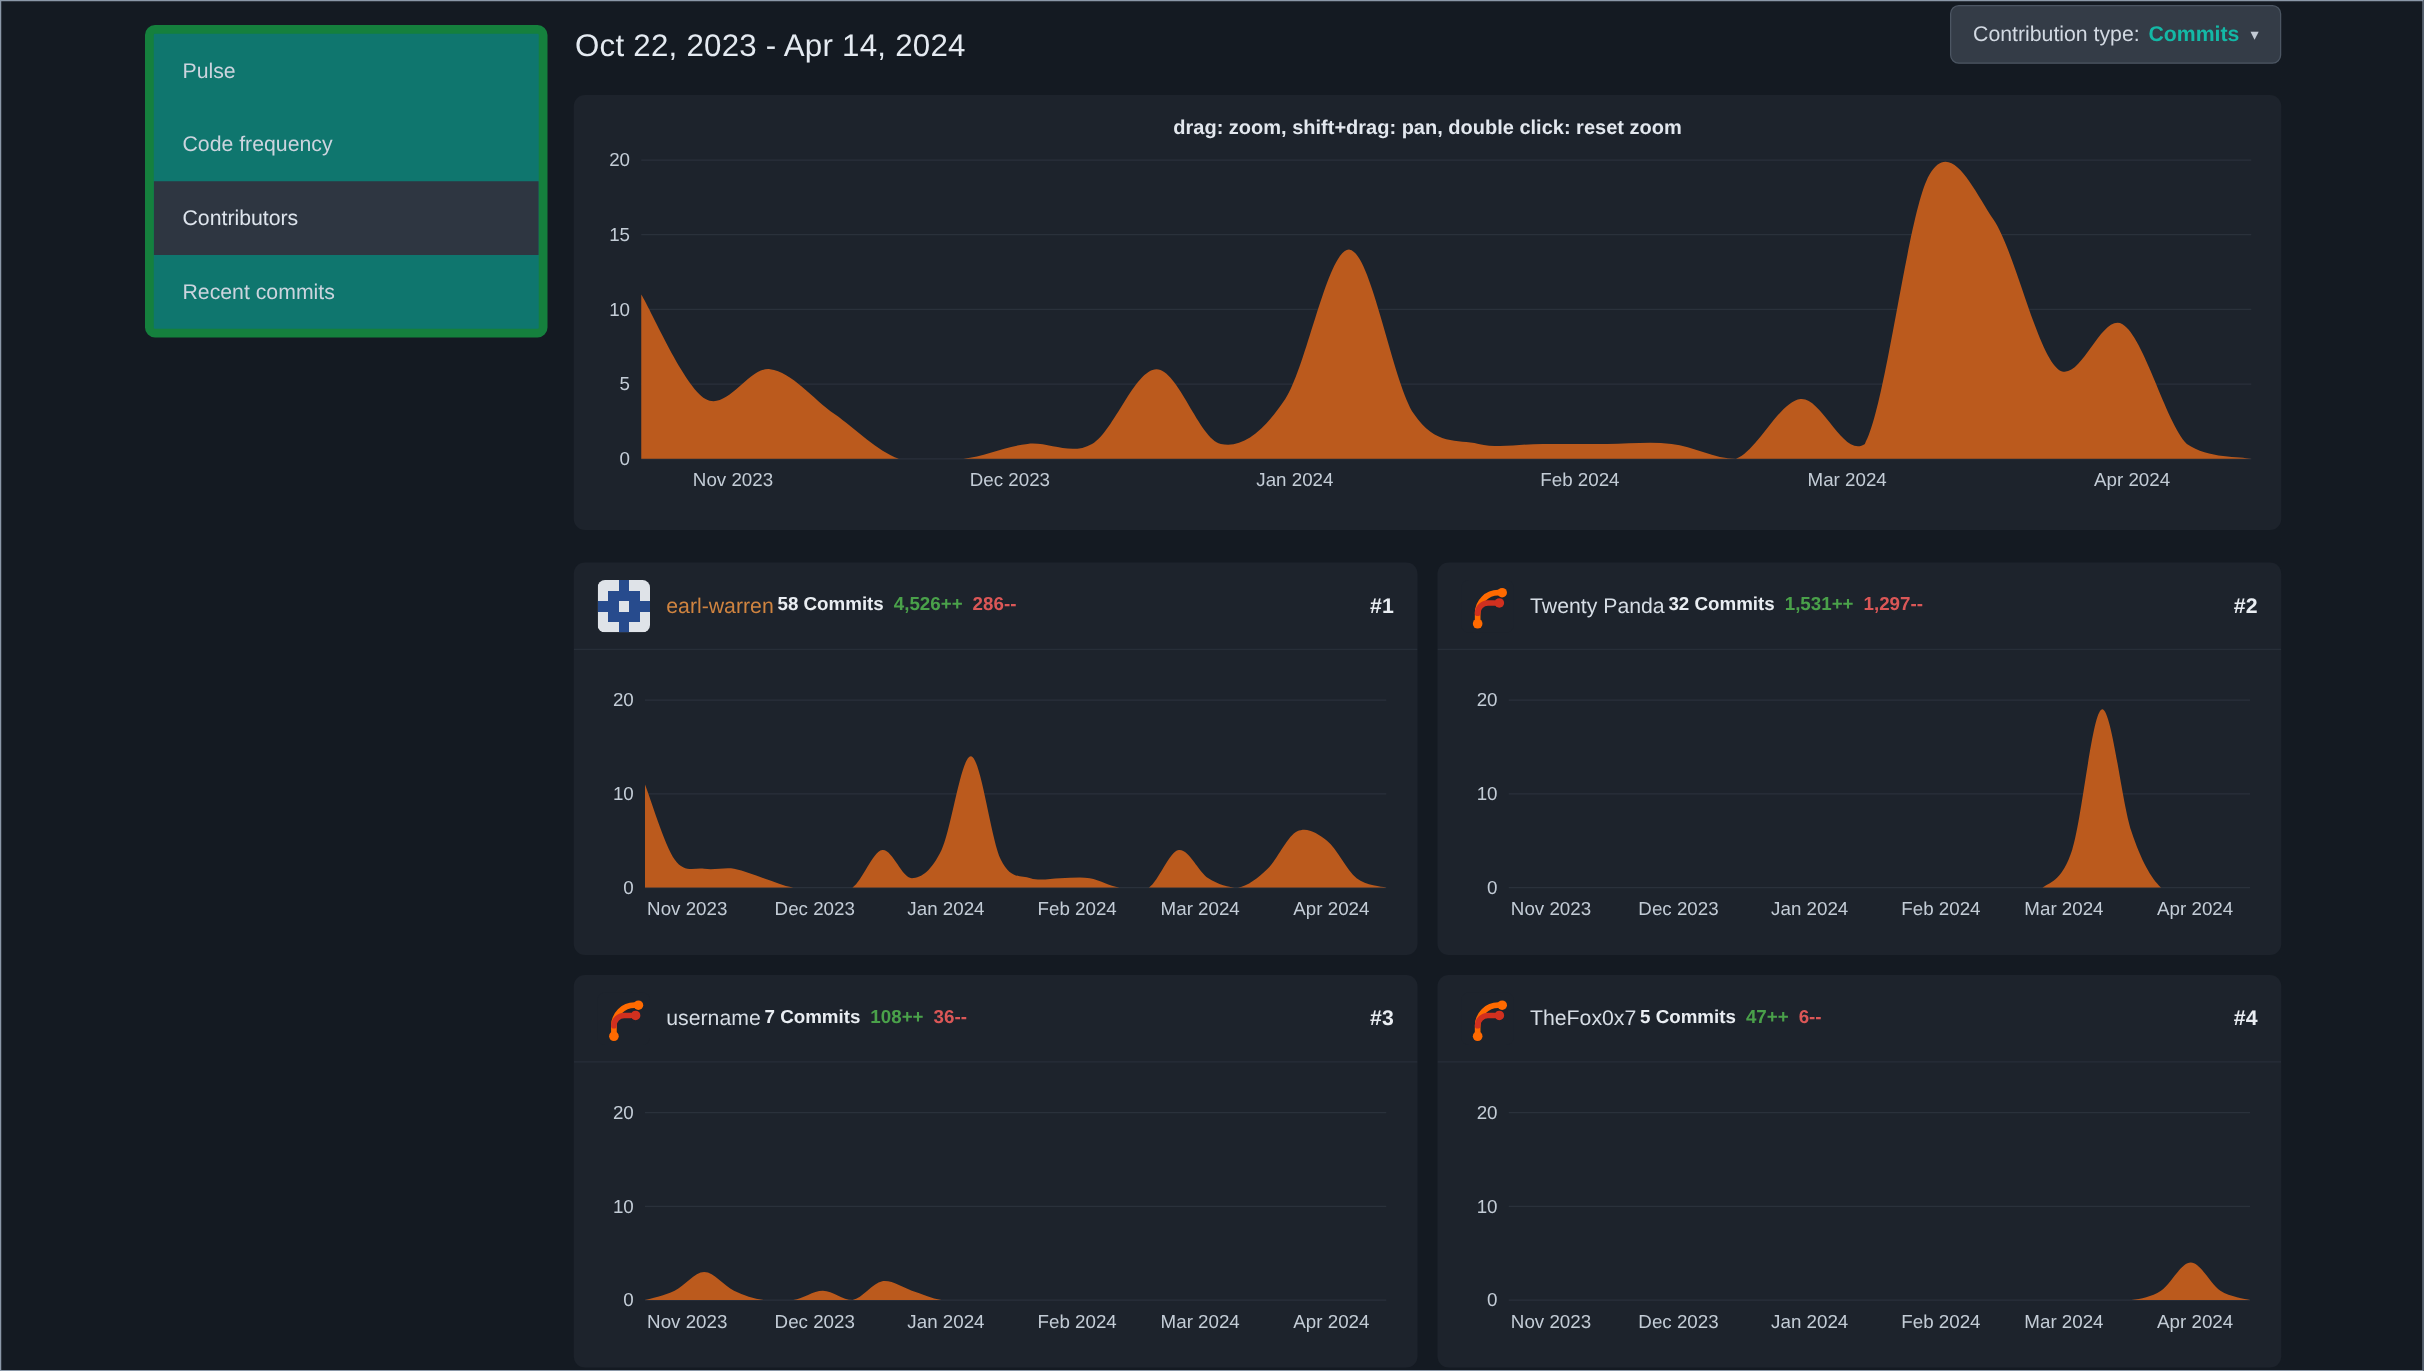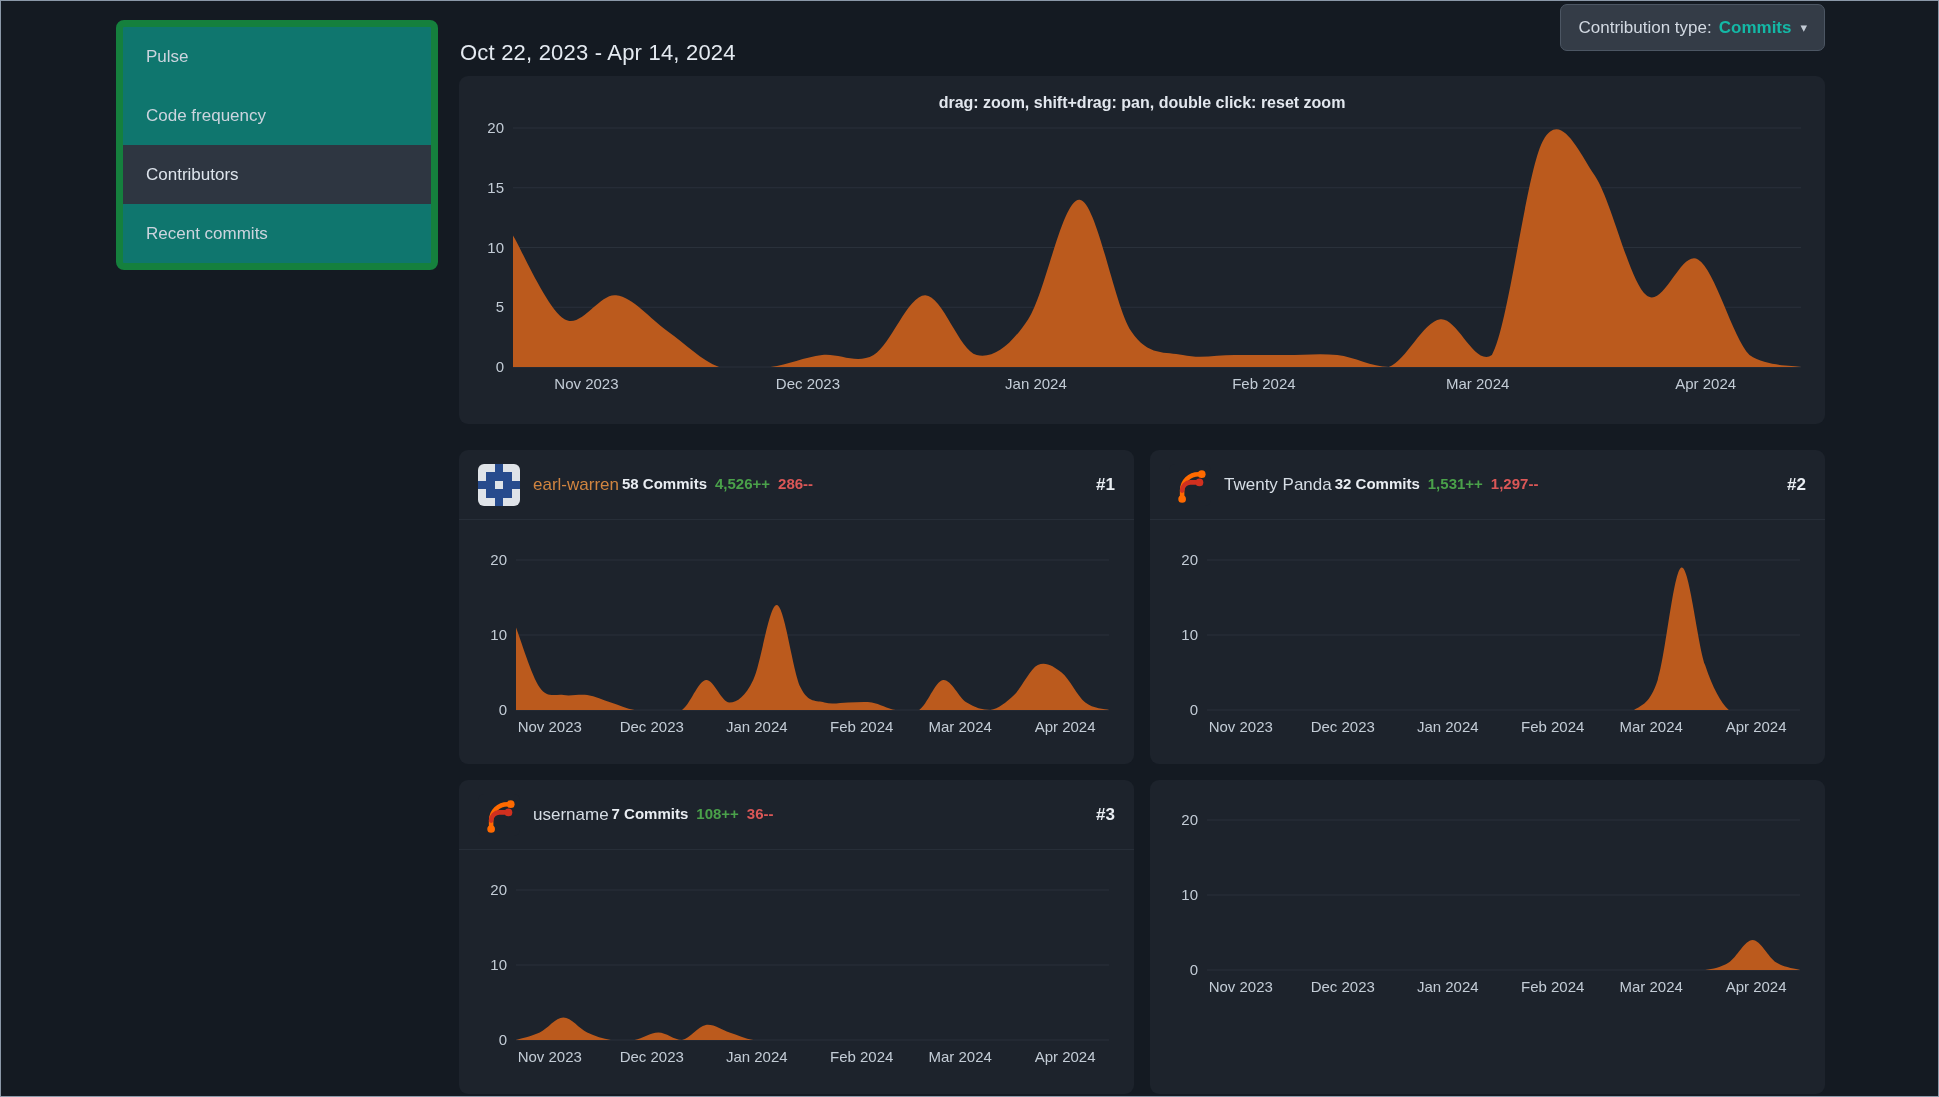--- a/index.html
+++ b/index.html
@@ -21,21 +21,21 @@
     height:59px;line-height:59px;padding-left:23px;
     font-size:17px;color:#ccd4de;cursor:pointer;
   }
   .menu-item.active{background:#2e3641;color:#dde4ec}
 
   
   .content{position:absolute;left:458px;top:0;width:1366px}
   .content-header{position:relative;height:75px}
   .date-range{
     position:absolute;left:1px;top:22px;
-    font-size:22px;font-weight:400;color:#e4eaf1;letter-spacing:.2px;margin-top:17px;
+    font-size:25px;font-weight:400;color:#e4eaf1;letter-spacing:.2px;
   }
   .dropdown{
     position:absolute;right:0;top:3px;height:47px;
     display:flex;align-items:center;gap:7px;padding:0 17px;
     background:#343c47;border:1px solid #4c5663;border-radius:7px;
     font-family:"Liberation Sans",sans-serif;font-size:17px;color:#d2d9e2;cursor:pointer;
   }
   .dropdown strong{color:#14b8a6}
   .dropdown .caret{font-size:13px;color:#c2cad4;margin-left:2px}
 
@@ -237,20 +237,36 @@
             <text x="192.797" y="212" text-anchor="middle" class="tick">Dec 2023</text>
             <text x="297.75800000000004" y="212" text-anchor="middle" class="tick">Jan 2024</text>
             <text x="402.719" y="212" text-anchor="middle" class="tick">Feb 2024</text>
             <text x="501.157" y="212" text-anchor="middle" class="tick">Mar 2024</text>
             <text x="606.118" y="212" text-anchor="middle" class="tick">Apr 2024</text>
             <path d="M57.0,190.0C61.0,188.8 72.8,186.3 80.7,182.5C88.6,178.8 96.5,167.5 104.4,167.5C112.3,167.5 120.3,178.8 128.2,182.5C136.1,186.3 144.0,188.8 151.9,190.0C159.8,190.0 167.7,190.0 175.6,190.0C183.5,188.8 191.4,182.5 199.3,182.5C207.2,182.5 215.1,190.0 223.0,190.0C230.9,188.8 238.9,176.3 246.8,175.0C254.7,173.8 262.6,180.0 270.5,182.5C278.4,185.0 286.3,188.8 294.2,190.0C302.1,190.0 310.0,190.0 317.9,190.0C325.8,190.0 333.7,190.0 341.6,190.0C349.5,190.0 357.5,190.0 365.4,190.0C373.3,190.0 381.2,190.0 389.1,190.0C397.0,190.0 404.9,190.0 412.8,190.0C420.7,190.0 428.6,190.0 436.5,190.0C444.4,190.0 452.3,190.0 460.2,190.0C468.1,190.0 476.1,190.0 484.0,190.0C491.9,190.0 499.8,190.0 507.7,190.0C515.6,190.0 523.5,190.0 531.4,190.0C539.3,190.0 547.2,190.0 555.1,190.0C563.0,190.0 570.9,190.0 578.8,190.0C586.7,190.0 594.7,190.0 602.6,190.0C610.5,190.0 618.4,190.0 626.3,190.0C634.2,190.0 646.0,190.0 650.0,190.0L650.0,190L57.0,190Z" fill="#bb5a1d"></path>
           </svg>
       </article>
 
       <article class="panel card">
+        <header class="card-head">
+          <span class="avatar">
+            <svg viewBox="0 0 24 24">
+                <use href="#forgejo"></use>
+              </svg>
+          </span>
+          <div class="who">
+            <span class="name">TheFox0x7</span>
+            <div class="stats">
+              <span class="commits">5 Commits</span>
+              <span class="add">47++</span>
+              <span class="del">6--</span>
+            </div>
+          </div>
+          <span class="rank">#4</span>
+        </header>
         <svg class="chart" width="675" height="244">
             <line x1="57" x2="650" y1="190" y2="190" class="grid"></line>
             <text x="48" y="195" text-anchor="end" class="tick">0</text>
             <line x1="57" x2="650" y1="115" y2="115" class="grid"></line>
             <text x="48" y="120" text-anchor="end" class="tick">10</text>
             <line x1="57" x2="650" y1="40" y2="40" class="grid"></line>
             <text x="48" y="45" text-anchor="end" class="tick">20</text>
             <text x="90.801" y="212" text-anchor="middle" class="tick">Nov 2023</text>
             <text x="192.797" y="212" text-anchor="middle" class="tick">Dec 2023</text>
             <text x="297.75800000000004" y="212" text-anchor="middle" class="tick">Jan 2024</text>

